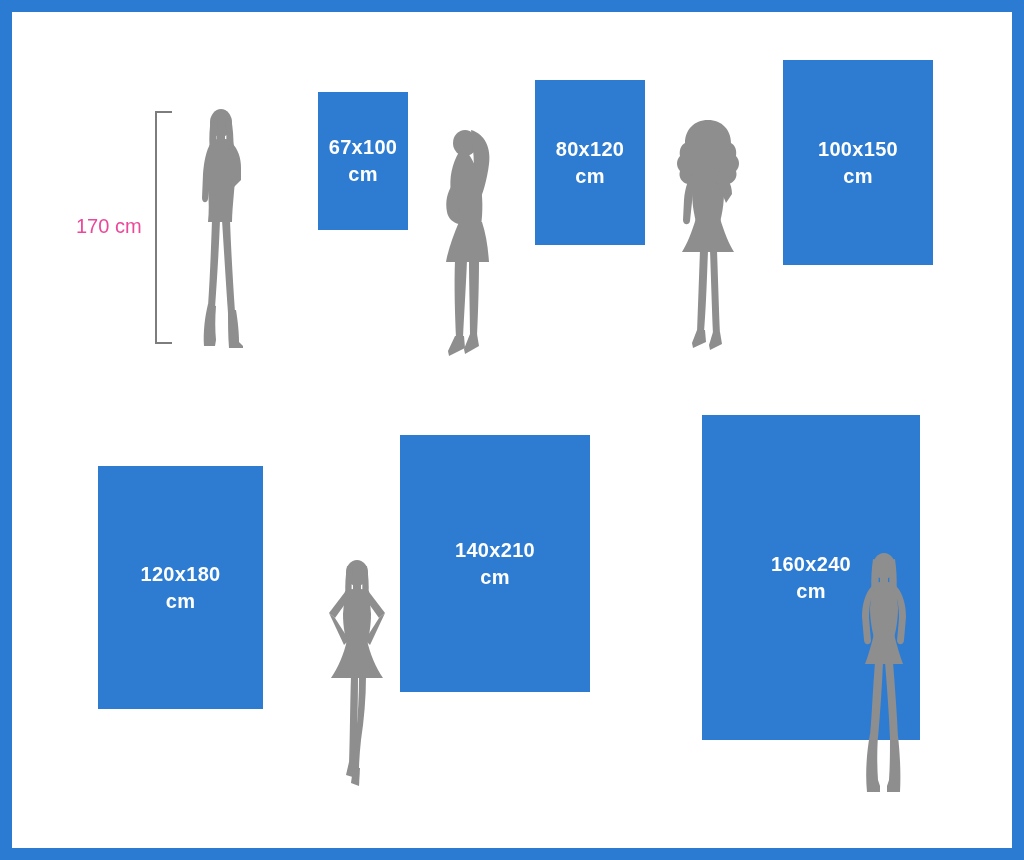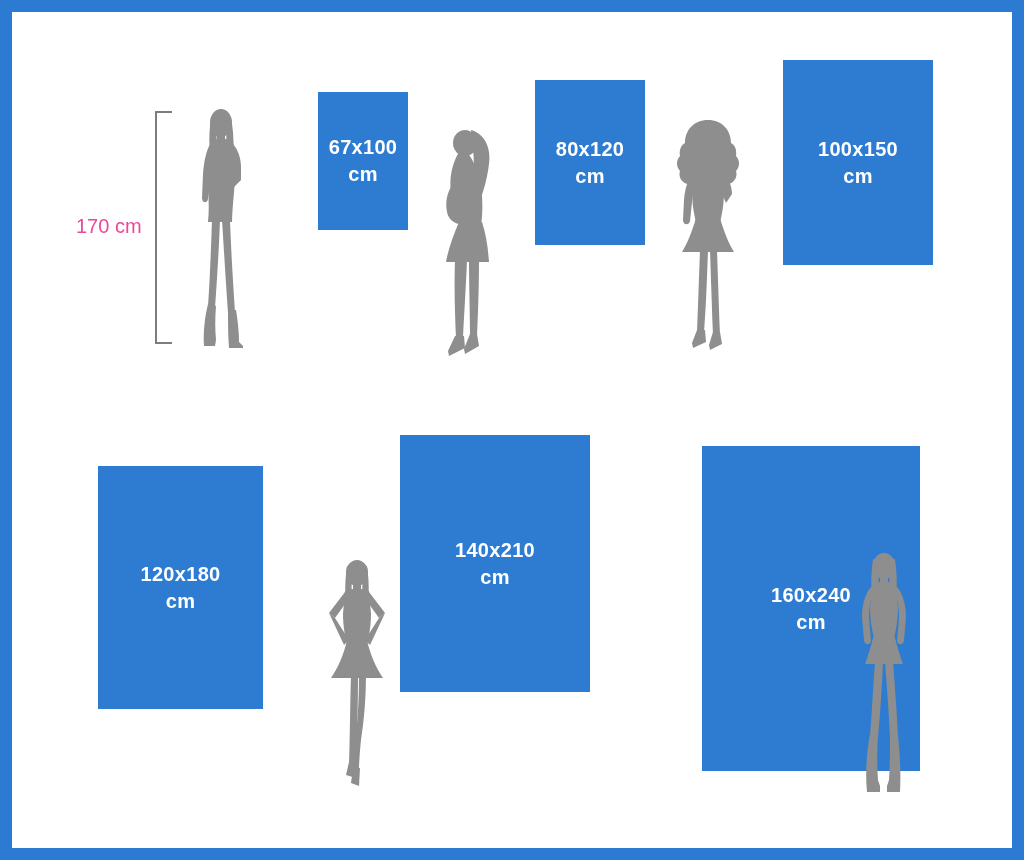--- a/index.html
+++ b/index.html
@@ -20,21 +20,21 @@
     position:absolute;background:#2d7cd2;z-index:10;
     display:flex;align-items:center;justify-content:center;text-align:center;
   }
   .size-label{color:#ffffff;font-size:20px;font-weight:600;line-height:27px;letter-spacing:.3px;}
   .size-label span{display:block;}
   .r1{left:318px;top:92px;width:90px;height:138px;}
   .r2{left:535px;top:80px;width:110px;height:165px;}
   .r3{left:783px;top:60px;width:150px;height:205px;}
   .r4{left:98px;top:466px;width:165px;height:243px;}
   .r5{left:400px;top:435px;width:190px;height:257px;}
-  .r6{left:702px;top:415px;width:218px;height:325px;margin-top:31px;}
+  .r6{left:702px;top:415px;width:218px;height:325px;}
   
   .fig{position:absolute;z-index:20;}
   .fig svg{display:block;width:100%;height:100%;}
   .s1{left:191px;top:108px;width:66px;height:240px;}
   .s2{left:437px;top:126px;width:78px;height:236px;}
   .s3{left:666px;top:120px;width:84px;height:247px;}
   .s4{left:301px;top:558px;width:112px;height:247px;}
   .s5{left:836px;top:552px;width:96px;height:248px;}
   
   .bracket{position:absolute;background:#7d7d7d;z-index:5;}

